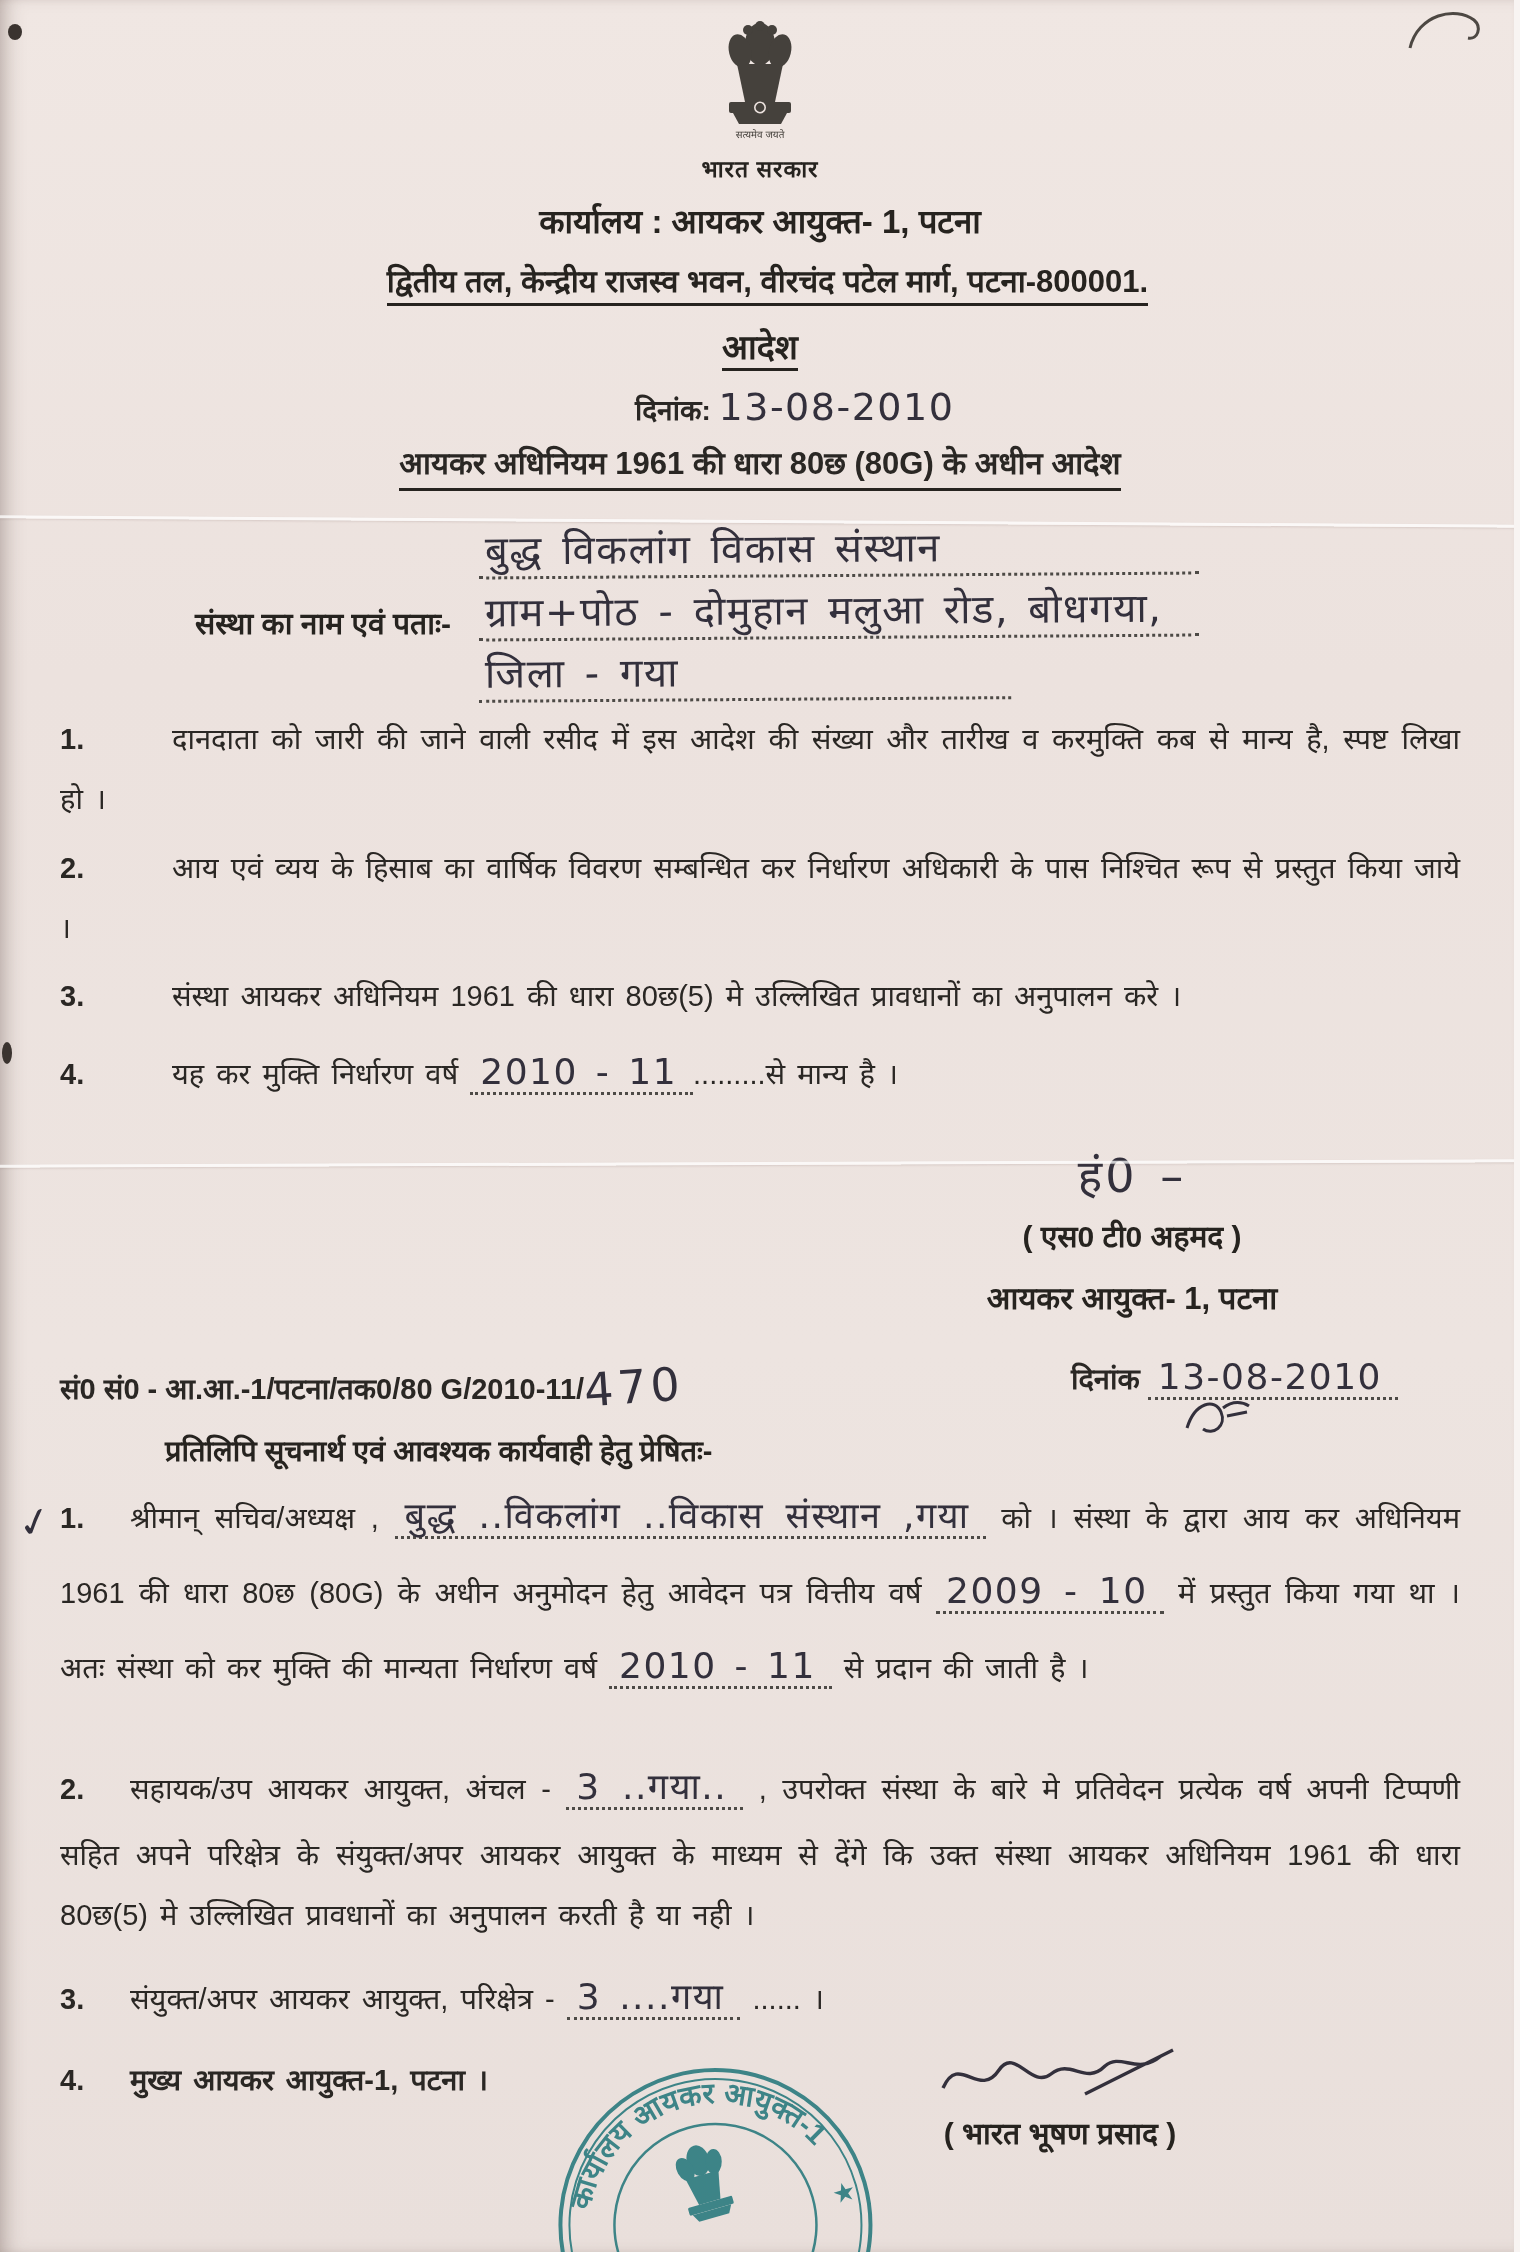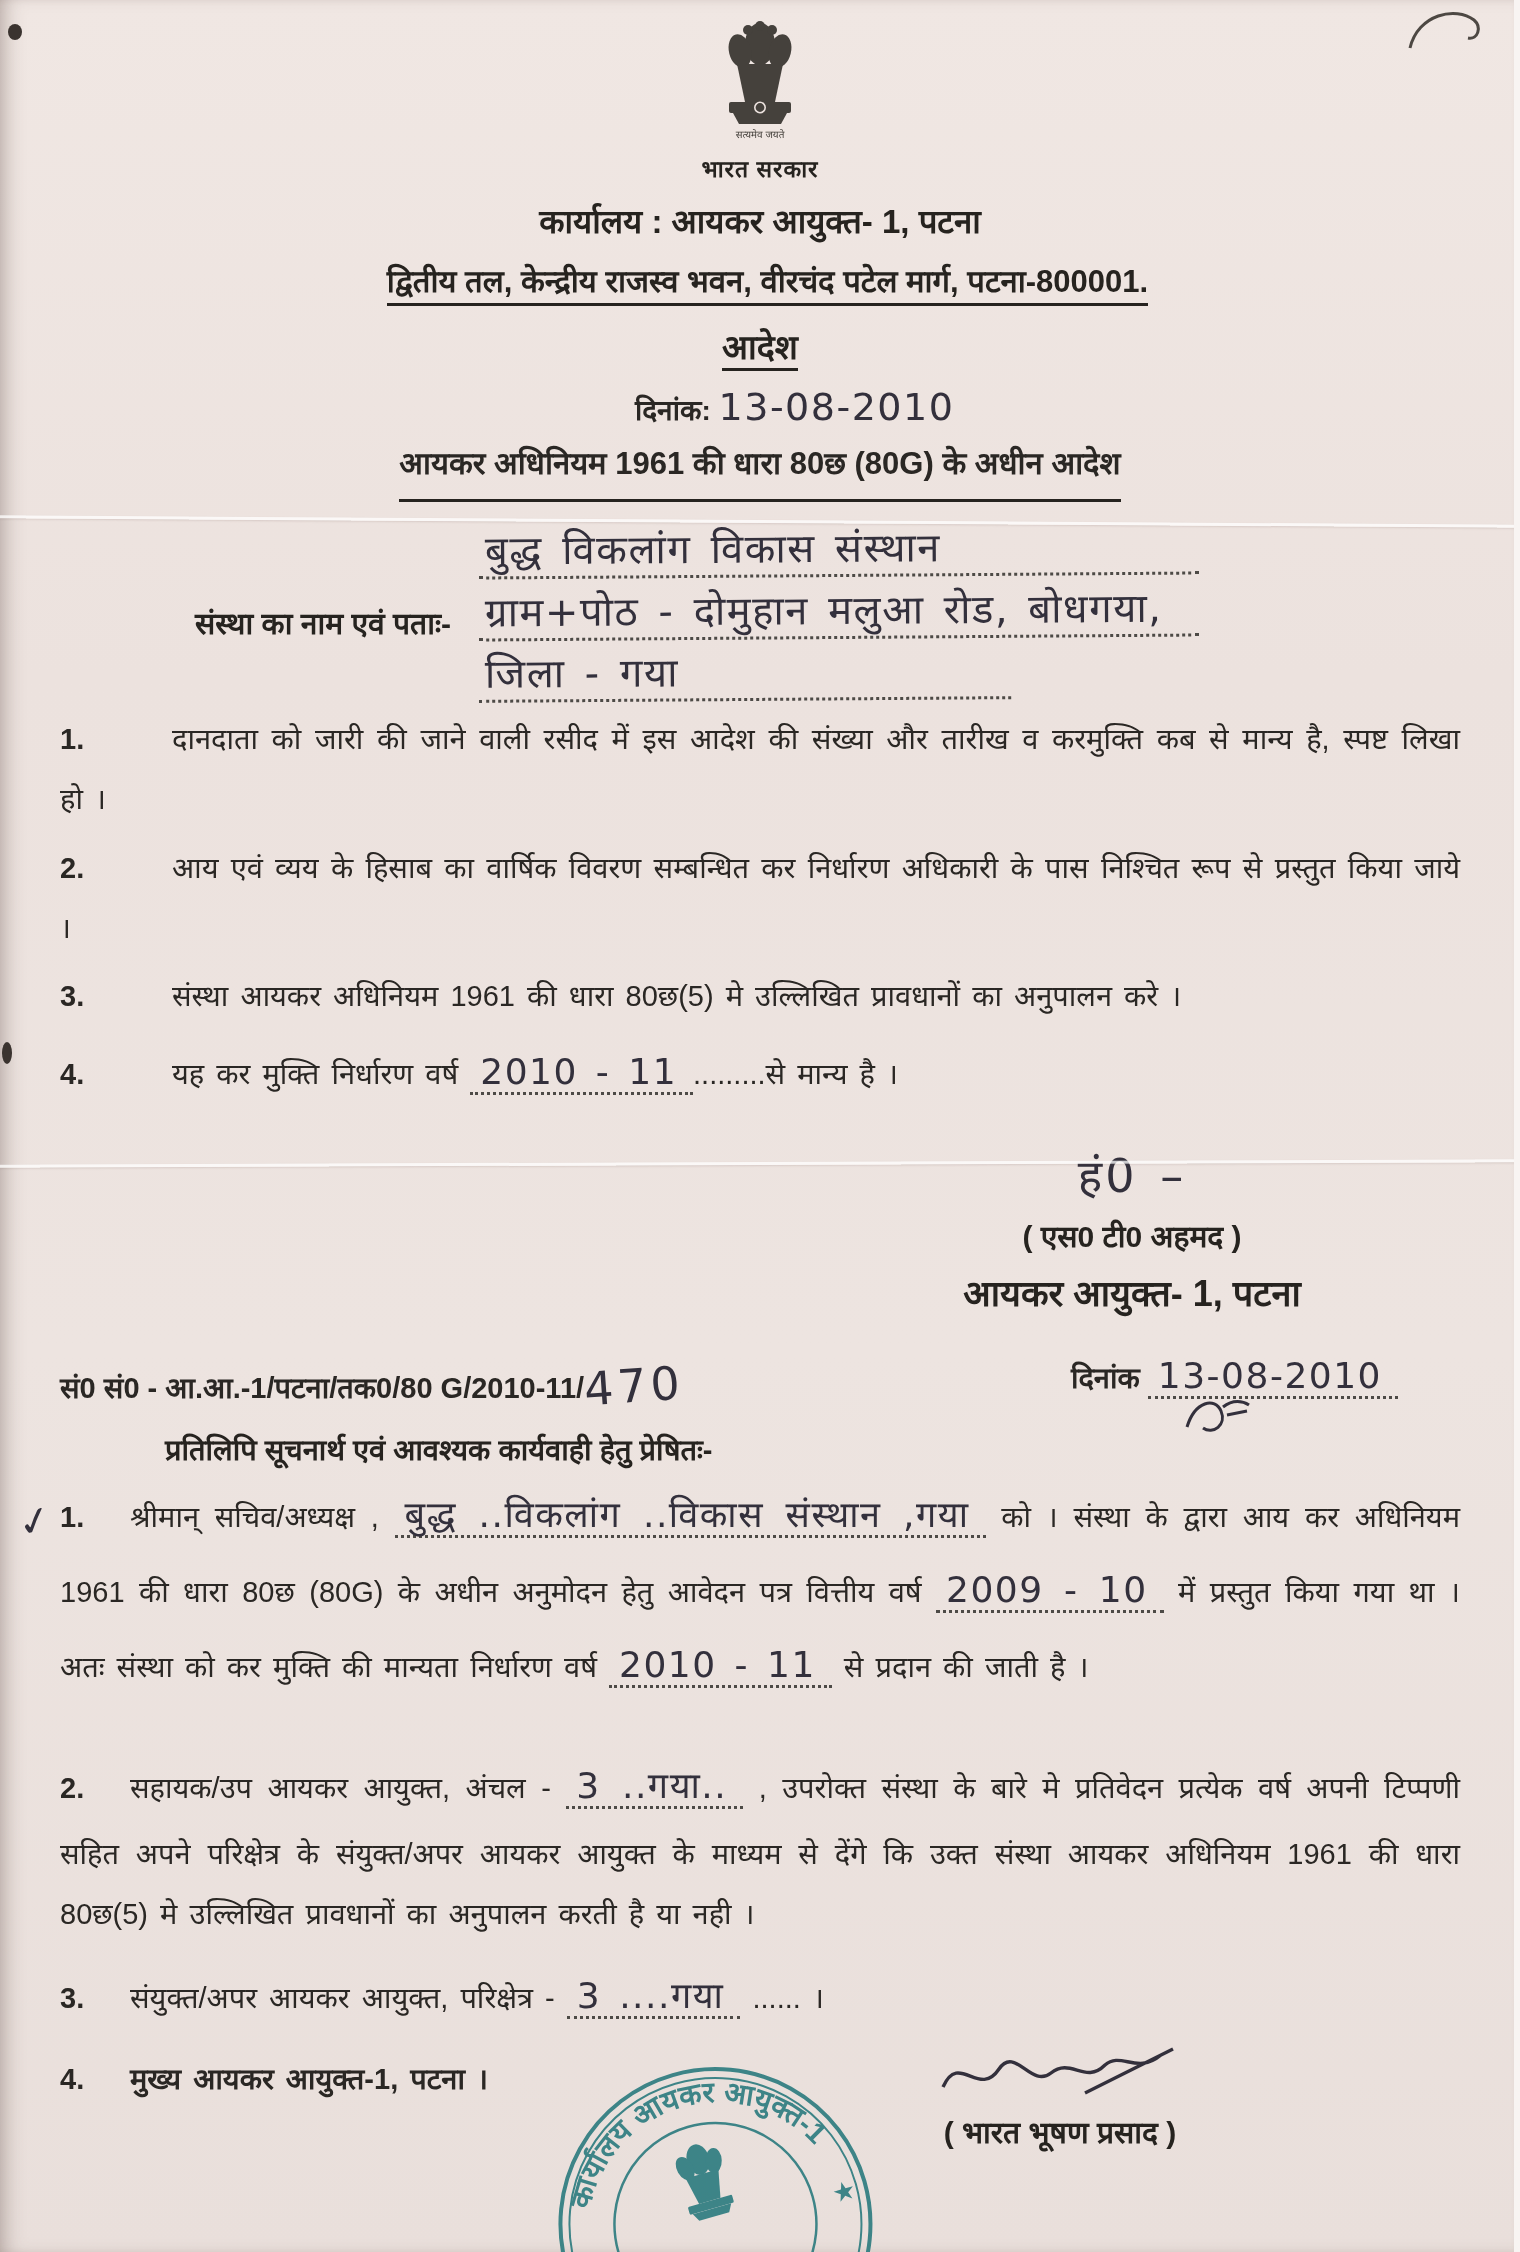--- a/index.html
+++ b/index.html
@@ -18,42 +18,42 @@
   .printed{color:#26231f;}
   .emblem-wrap{text-align:center;margin-top:8px;}
   .hdr1{font-size:23px;font-weight:bold;margin-top:6px;letter-spacing:1px;}
   .hdr2{font-size:33px;font-weight:bold;margin-top:14px;}
   .hdr3{font-size:31px;font-weight:bold;margin-top:16px;}
   .hdr3 span{border-bottom:3px solid #26231f;padding-bottom:4px;margin-left:15px;}
   .order-line{margin-top:22px;font-size:34px;font-weight:bold;}
   .order-line span{border-bottom:3px solid #26231f;padding-bottom:2px;}
   .date-line{margin-top:16px;margin-left:575px;font-size:28px;font-weight:bold;}
   .subject{margin-top:12px;font-size:31px;font-weight:bold;}
-  .subject span{border-bottom:3px solid #26231f;padding-bottom:18px;}
+  .subject span{border-bottom:3px solid #26231f;padding-bottom:7px;}
   .hand{
     font-family:"DejaVu Sans","Liberation Sans",sans-serif;
     color:#33303c;font-weight:normal;
     letter-spacing:1.5px;word-spacing:5px;
   }
   .org-row{display:flex;margin-top:34px;align-items:center;}
   .org-label{font-size:30px;font-weight:bold;padding-left:135px;white-space:nowrap;padding-top:26px;}
   .org-hand{margin-left:28px;width:720px;}
   .org-hand .line{display:block;border-bottom:3px dotted #4d4a46;font-size:40px;padding:2px 6px 0 6px;transform:rotate(-.4deg);}
   .org-hand .line + .line{margin-top:2px;}
   .org-hand .line.short{border-bottom:3px dotted #4d4a46;}
   p.body{font-size:29px;line-height:2.08;margin:0;text-align:justify;word-spacing:4px;}
   .intro{text-indent:125px;margin-top:10px !important;}
   .cond{margin-top:8px !important;}
   .num{display:inline-block;width:112px;font-weight:bold;}
   .num-sm{display:inline-block;width:70px;font-weight:bold;}
   .fill{border-bottom:3px dotted #4d4a46;padding:0 16px 0 10px;font-size:36px;white-space:nowrap;}
   .sig1{width:360px;margin:34px 148px 0 auto;text-align:center;}
   .sig1 .hand-sign{font-size:46px;letter-spacing:3px;}
   .sig1 .name{font-size:30px;font-weight:bold;margin-top:10px;}
-  .sig1 .desig{font-size:36px;font-weight:bold;margin-top:12px;}
+  .sig1 .desig{font-size:31px;font-weight:bold;margin-top:20px;}
   .ref-row{display:flex;justify-content:space-between;align-items:flex-start;margin-top:38px;}
   .ref-left{font-size:29px;font-weight:bold;white-space:nowrap;}
   .ref-left .hand-no{font-size:46px;letter-spacing:4px;transform:rotate(-4deg);display:inline-block;position:relative;top:4px;}
   .ref-right{font-size:29px;font-weight:bold;margin-right:62px;position:relative;}
   .ref-right .fill{font-size:36px;}
   .ref-initials{position:absolute;left:110px;top:40px;}
   .dist-head{font-size:29px;font-weight:bold;margin-top:20px;padding-left:105px;}
   .dist-item{position:relative;}
   .checkmark{position:absolute;left:-42px;top:2px;font-size:40px;transform:rotate(-14deg);color:#33303c;}
   .item2{margin-top:46px !important;}

